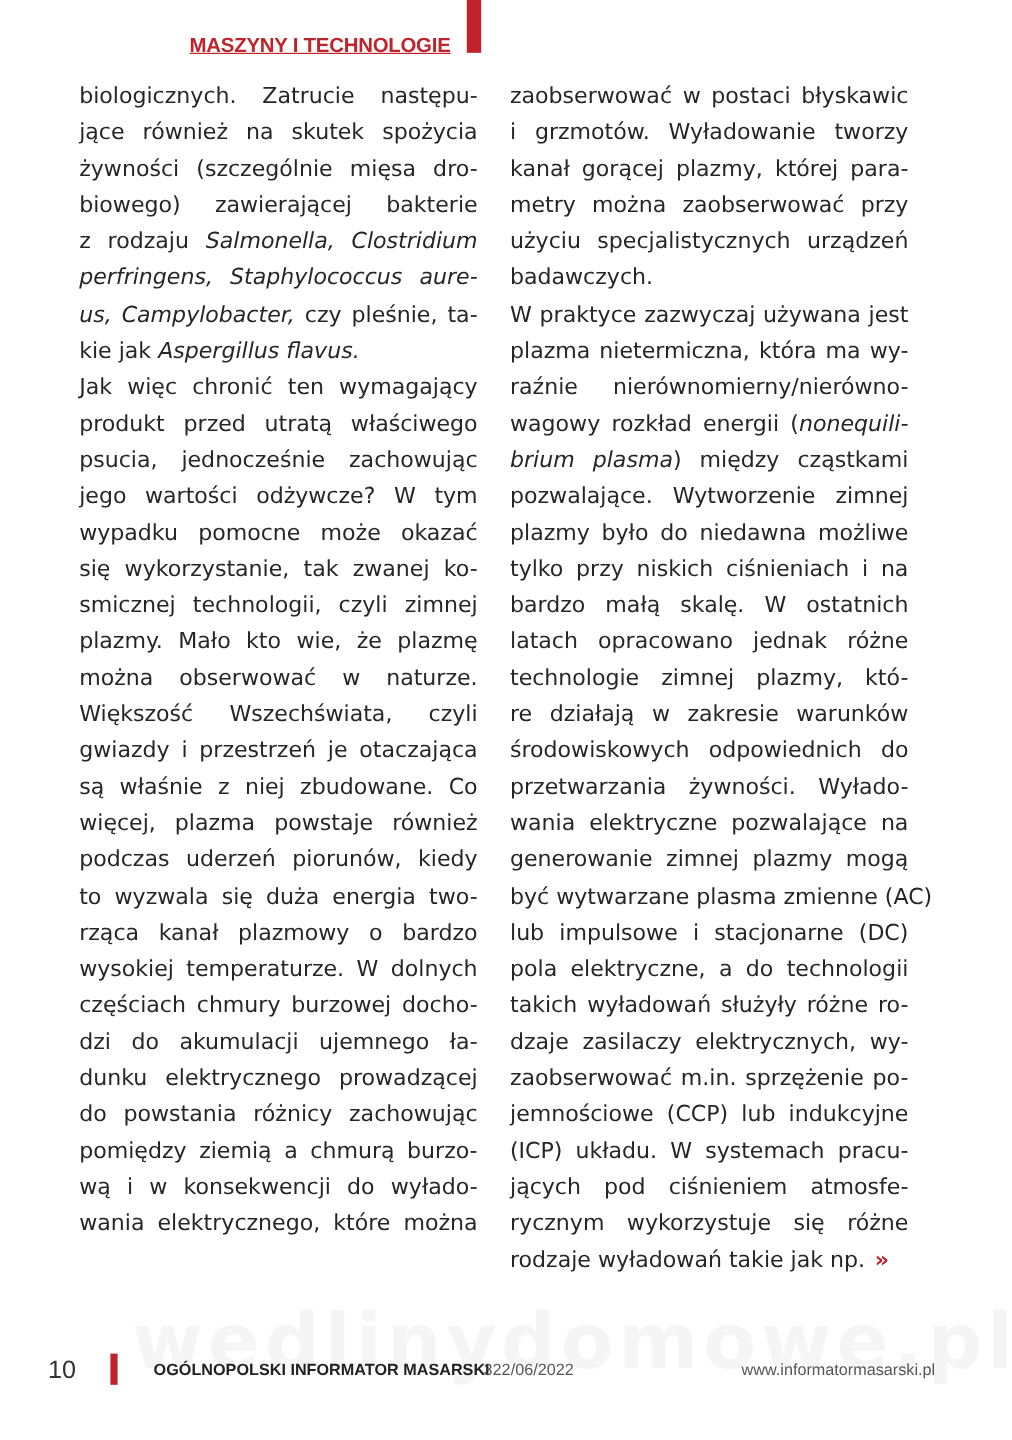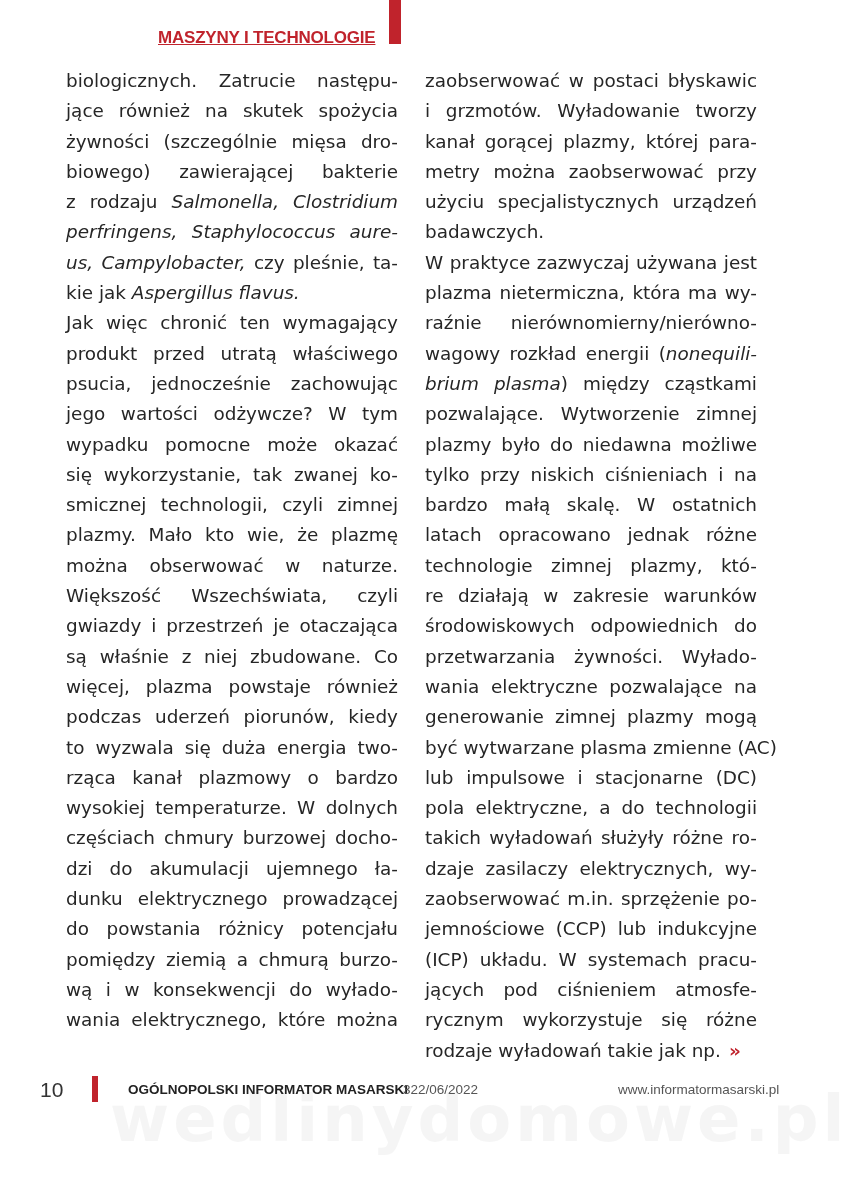--- a/index.html
+++ b/index.html
@@ -9,21 +9,21 @@
          font-weight:bold; font-size:17px; color:#c0232c; letter-spacing:-0.2px;text-decoration:underline; }
   .header-bar { position:absolute; left:389px; top:0; width:12px; height:44px; background:#c0232c; }
   .col { position:absolute; top:66px; width:332px; font-size:18.4px; line-height:30.3px; text-align:justify;
          color:#262626; hyphens:manual; }
   .col-left { left:66px; }
   .col-right { left:425px; }
   .ln { display:block; text-align:justify; text-align-last:justify; white-space:nowrap; word-spacing:0; }
   .ln.last { text-align-last:left; }
   i { font-style:italic; }
   .more-icon { color:#c0232c; font-weight:bold; margin-left:8px; }
-  .footer { position:absolute; left:0; top:1076px; width:843px; height:30px; }
+  .footer { position:absolute; left:0; top:1128px; width:843px; height:30px; }
   .page-num { position:absolute; left:40px; top:2px; font-family:"Liberation Sans", sans-serif; font-size:21px; color:#333; }
   .footer-bar { position:absolute; left:92px; top:0; width:6px; height:26px; background:#c0232c; }
   .pub-name { position:absolute; left:128px; top:6px; font-family:"Liberation Sans", sans-serif; font-weight:bold; font-size:13.5px; color:#222; }
   .issue { position:absolute; left:403px; top:6px; font-family:"Liberation Sans", sans-serif; font-size:13.5px; color:#555; }
   .url { position:absolute; left:586px; top:6px; font-family:"Liberation Sans", sans-serif; font-size:13.5px; color:#555;margin-left:32px; }
   .watermark { position:absolute; left:110px; top:1082px; font-family:"DejaVu Sans", sans-serif; font-weight:bold;
          font-size:64px; color:rgba(200,200,200,0.18); letter-spacing:4px; }
 </style>
 </head>
 <body>
@@ -53,21 +53,21 @@
     <span class="ln">gwiazdy i przestrzeń je otaczająca</span>
     <span class="ln">są właśnie z niej zbudowane. Co</span>
     <span class="ln">więcej, plazma powstaje również</span>
     <span class="ln">podczas uderzeń piorunów, kiedy</span>
     <span class="ln">to wyzwala się duża energia two-</span>
     <span class="ln">rząca kanał plazmowy o bardzo</span>
     <span class="ln">wysokiej temperaturze. W dolnych</span>
     <span class="ln">częściach chmury burzowej docho-</span>
     <span class="ln">dzi do akumulacji ujemnego ła-</span>
     <span class="ln">dunku elektrycznego prowadzącej</span>
-    <span class="ln">do powstania różnicy potencjału</span>
+    <span class="ln">do powstania różnicy zachowując</span>
     <span class="ln">pomiędzy ziemią a chmurą burzo-</span>
     <span class="ln">wą i w konsekwencji do wyłado-</span>
     <span class="ln">wania elektrycznego, które można</span>
   </div>
 <div class="col col-right" id="colR">
     <span class="ln">zaobserwować w postaci błyskawic</span>
     <span class="ln">i grzmotów. Wyładowanie tworzy</span>
     <span class="ln">kanał gorącej plazmy, której para-</span>
     <span class="ln">metry można zaobserwować przy</span>
     <span class="ln">użyciu specjalistycznych urządzeń</span>

